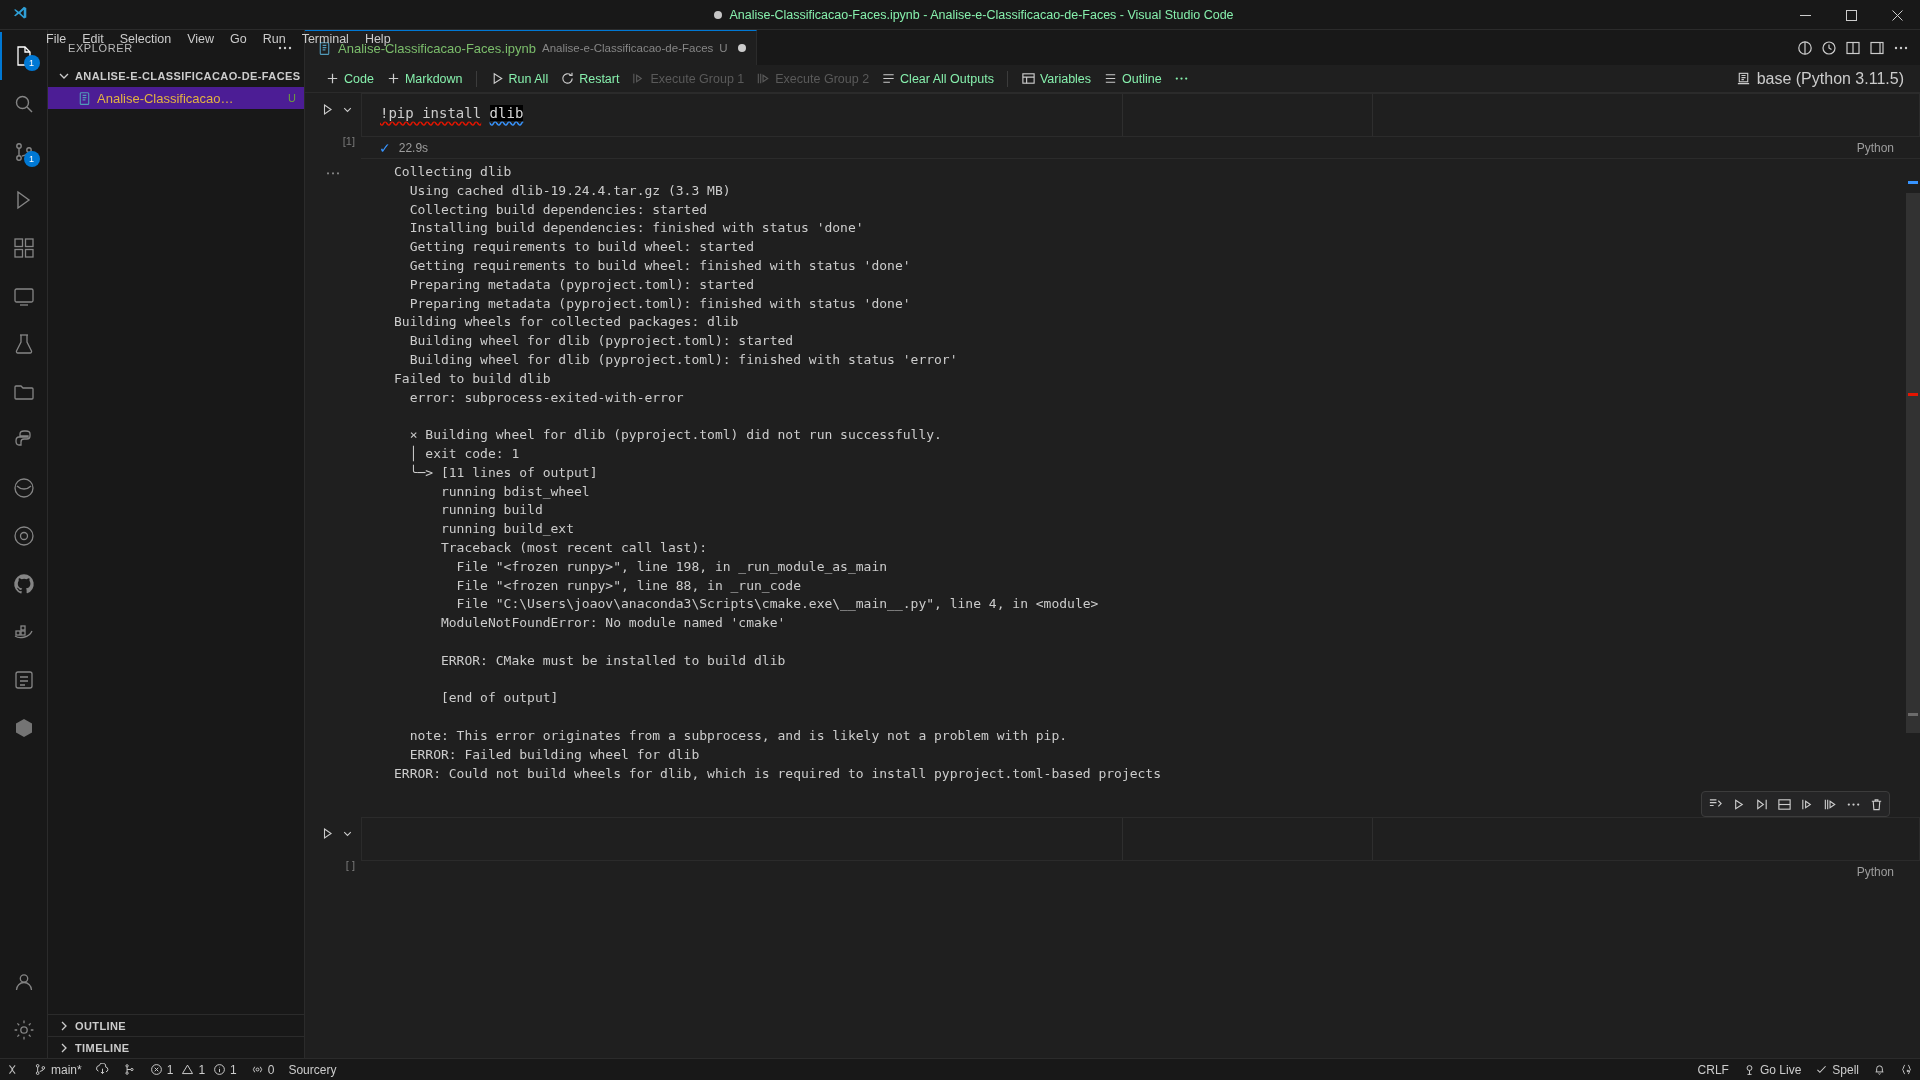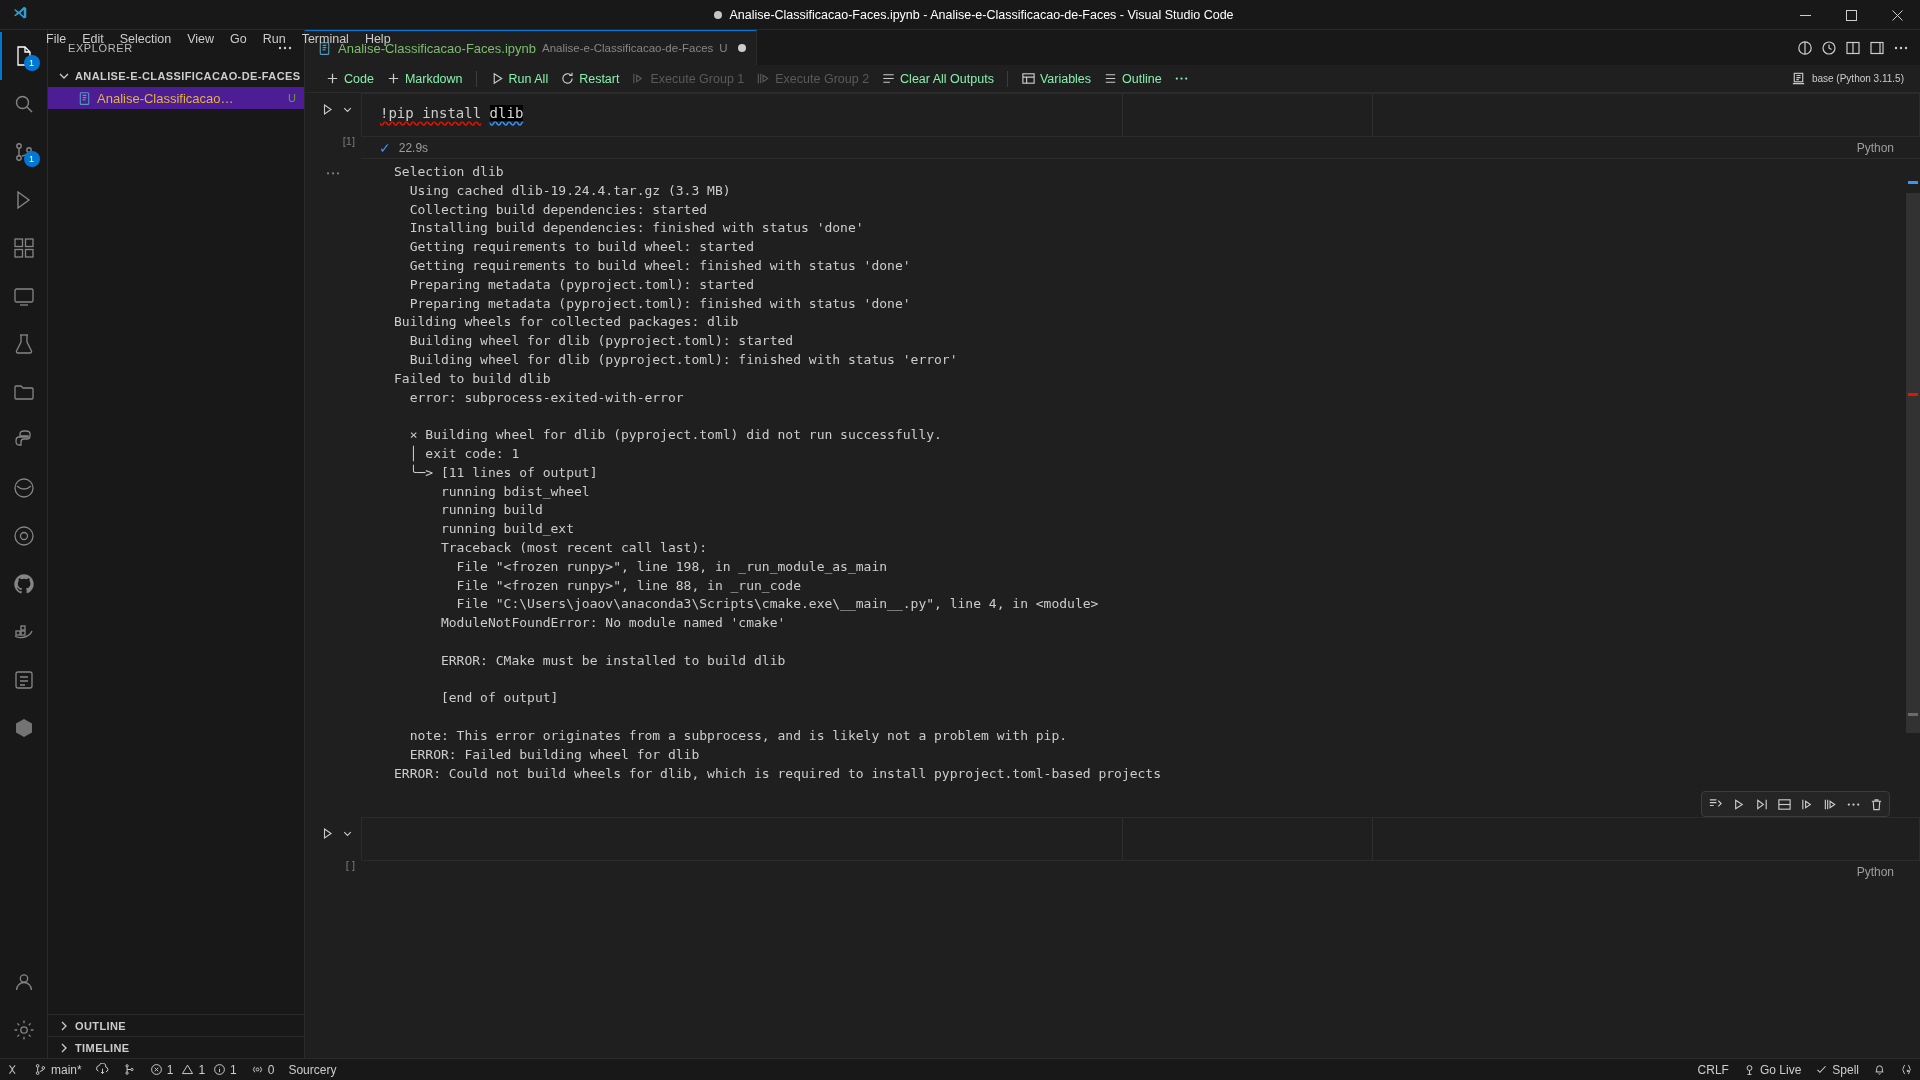--- a/index.html
+++ b/index.html
@@ -19,21 +19,21 @@
   }
   .vscode-logo { width: 38px; display: flex; align-items: center; justify-content: center; }
   .vscode-logo svg { width: 17px; height: 17px; }
   .menubar { display: flex; align-items: center; gap: 0px; }
   .menu-item {
     font-size: 12.5px; color: #cccccc; padding: 3px 8px; border-radius: 3px;
     line-height: 16px; white-space: nowrap; cursor: default; margin-top: 48px;
   }
   .title-center {
     position: absolute; left: 0; right: 0; text-align: center;
-    font-size: 12.5px; color: #ffffff; pointer-events: none;
+    font-size: 12.5px; color: #86efac; pointer-events: none;
     display: flex; align-items: center; justify-content: center; gap: 7px; padding-left: 28px;
   }
   .dirty-dot { width: 8px; height: 8px; border-radius: 50%; background: #c5c5c5; display:inline-block; }
   .win-controls { position: absolute; right: 0; top: 0; height: 30px; display: flex; }
   .win-btn { width: 46px; height: 30px; display: flex; align-items: center; justify-content: center; color: #cccccc; }
   .win-btn svg { width: 11px; height: 11px; }
 
   
   .body { flex: 1; display: flex; min-height: 0; }
 
@@ -119,21 +119,21 @@
   .tb-item {
     display: flex; align-items: center; gap: 4px; padding: 2px 6px; border-radius: 4px;
     font-size: 12.5px; color: #86efac; cursor: pointer; white-space: nowrap; line-height: 16px;
   }
   .tb-item.disabled { color: #5a5a5a; cursor: default; }
   .tb-item svg { width: 15px; height: 15px; flex: none; }
   .tb-sep { width: 1px; height: 16px; background: #3c3c3c; margin: 0 7px; }
   .tb-spacer { flex: 1; }
   .kernel {
     display: flex; align-items: center; gap: 6px; padding: 2px 8px; border-radius: 4px;
-    font-size: 10px; color: #cccccc; cursor: pointer; white-space: nowrap;
+    font-size: 16px; color: #cccccc; cursor: pointer; white-space: nowrap;
   }
   .kernel svg { width: 15px; height: 15px; }
 
   
   .nb-scroll { flex: 1; overflow: hidden; position: relative; background: #1f1f1f; }
   .nb-inner { position: relative; }
 
   .cell { position: relative; display: flex; }
   .cell-gutter {
     width: 56px; flex: none; display: flex; flex-direction: column; align-items: flex-end;
@@ -586,21 +586,21 @@
                 <span class="exec-lang">Python</span>
               </div>
             </div>
           </div>
 
           <div class="cell-output">
             <div class="out-gutter">
               <div class="out-more">⋯</div>
             </div>
             <div class="out-body" id="output-lines">
-                <div class="out-line">Selection dlib</div>
+                <div class="out-line">Collecting dlib</div>
                 <div class="out-line">  Using cached dlib-19.24.4.tar.gz (3.3 MB)</div>
                 <div class="out-line">  Collecting build dependencies: started</div>
                 <div class="out-line">  Installing build dependencies: finished with status 'done'</div>
                 <div class="out-line">  Getting requirements to build wheel: started</div>
                 <div class="out-line">  Getting requirements to build wheel: finished with status 'done'</div>
                 <div class="out-line">  Preparing metadata (pyproject.toml): started</div>
                 <div class="out-line">  Preparing metadata (pyproject.toml): finished with status 'done'</div>
                 <div class="out-line">Building wheels for collected packages: dlib</div>
                 <div class="out-line">  Building wheel for dlib (pyproject.toml): started</div>
                 <div class="out-line">  Building wheel for dlib (pyproject.toml): finished with status 'error'</div>

